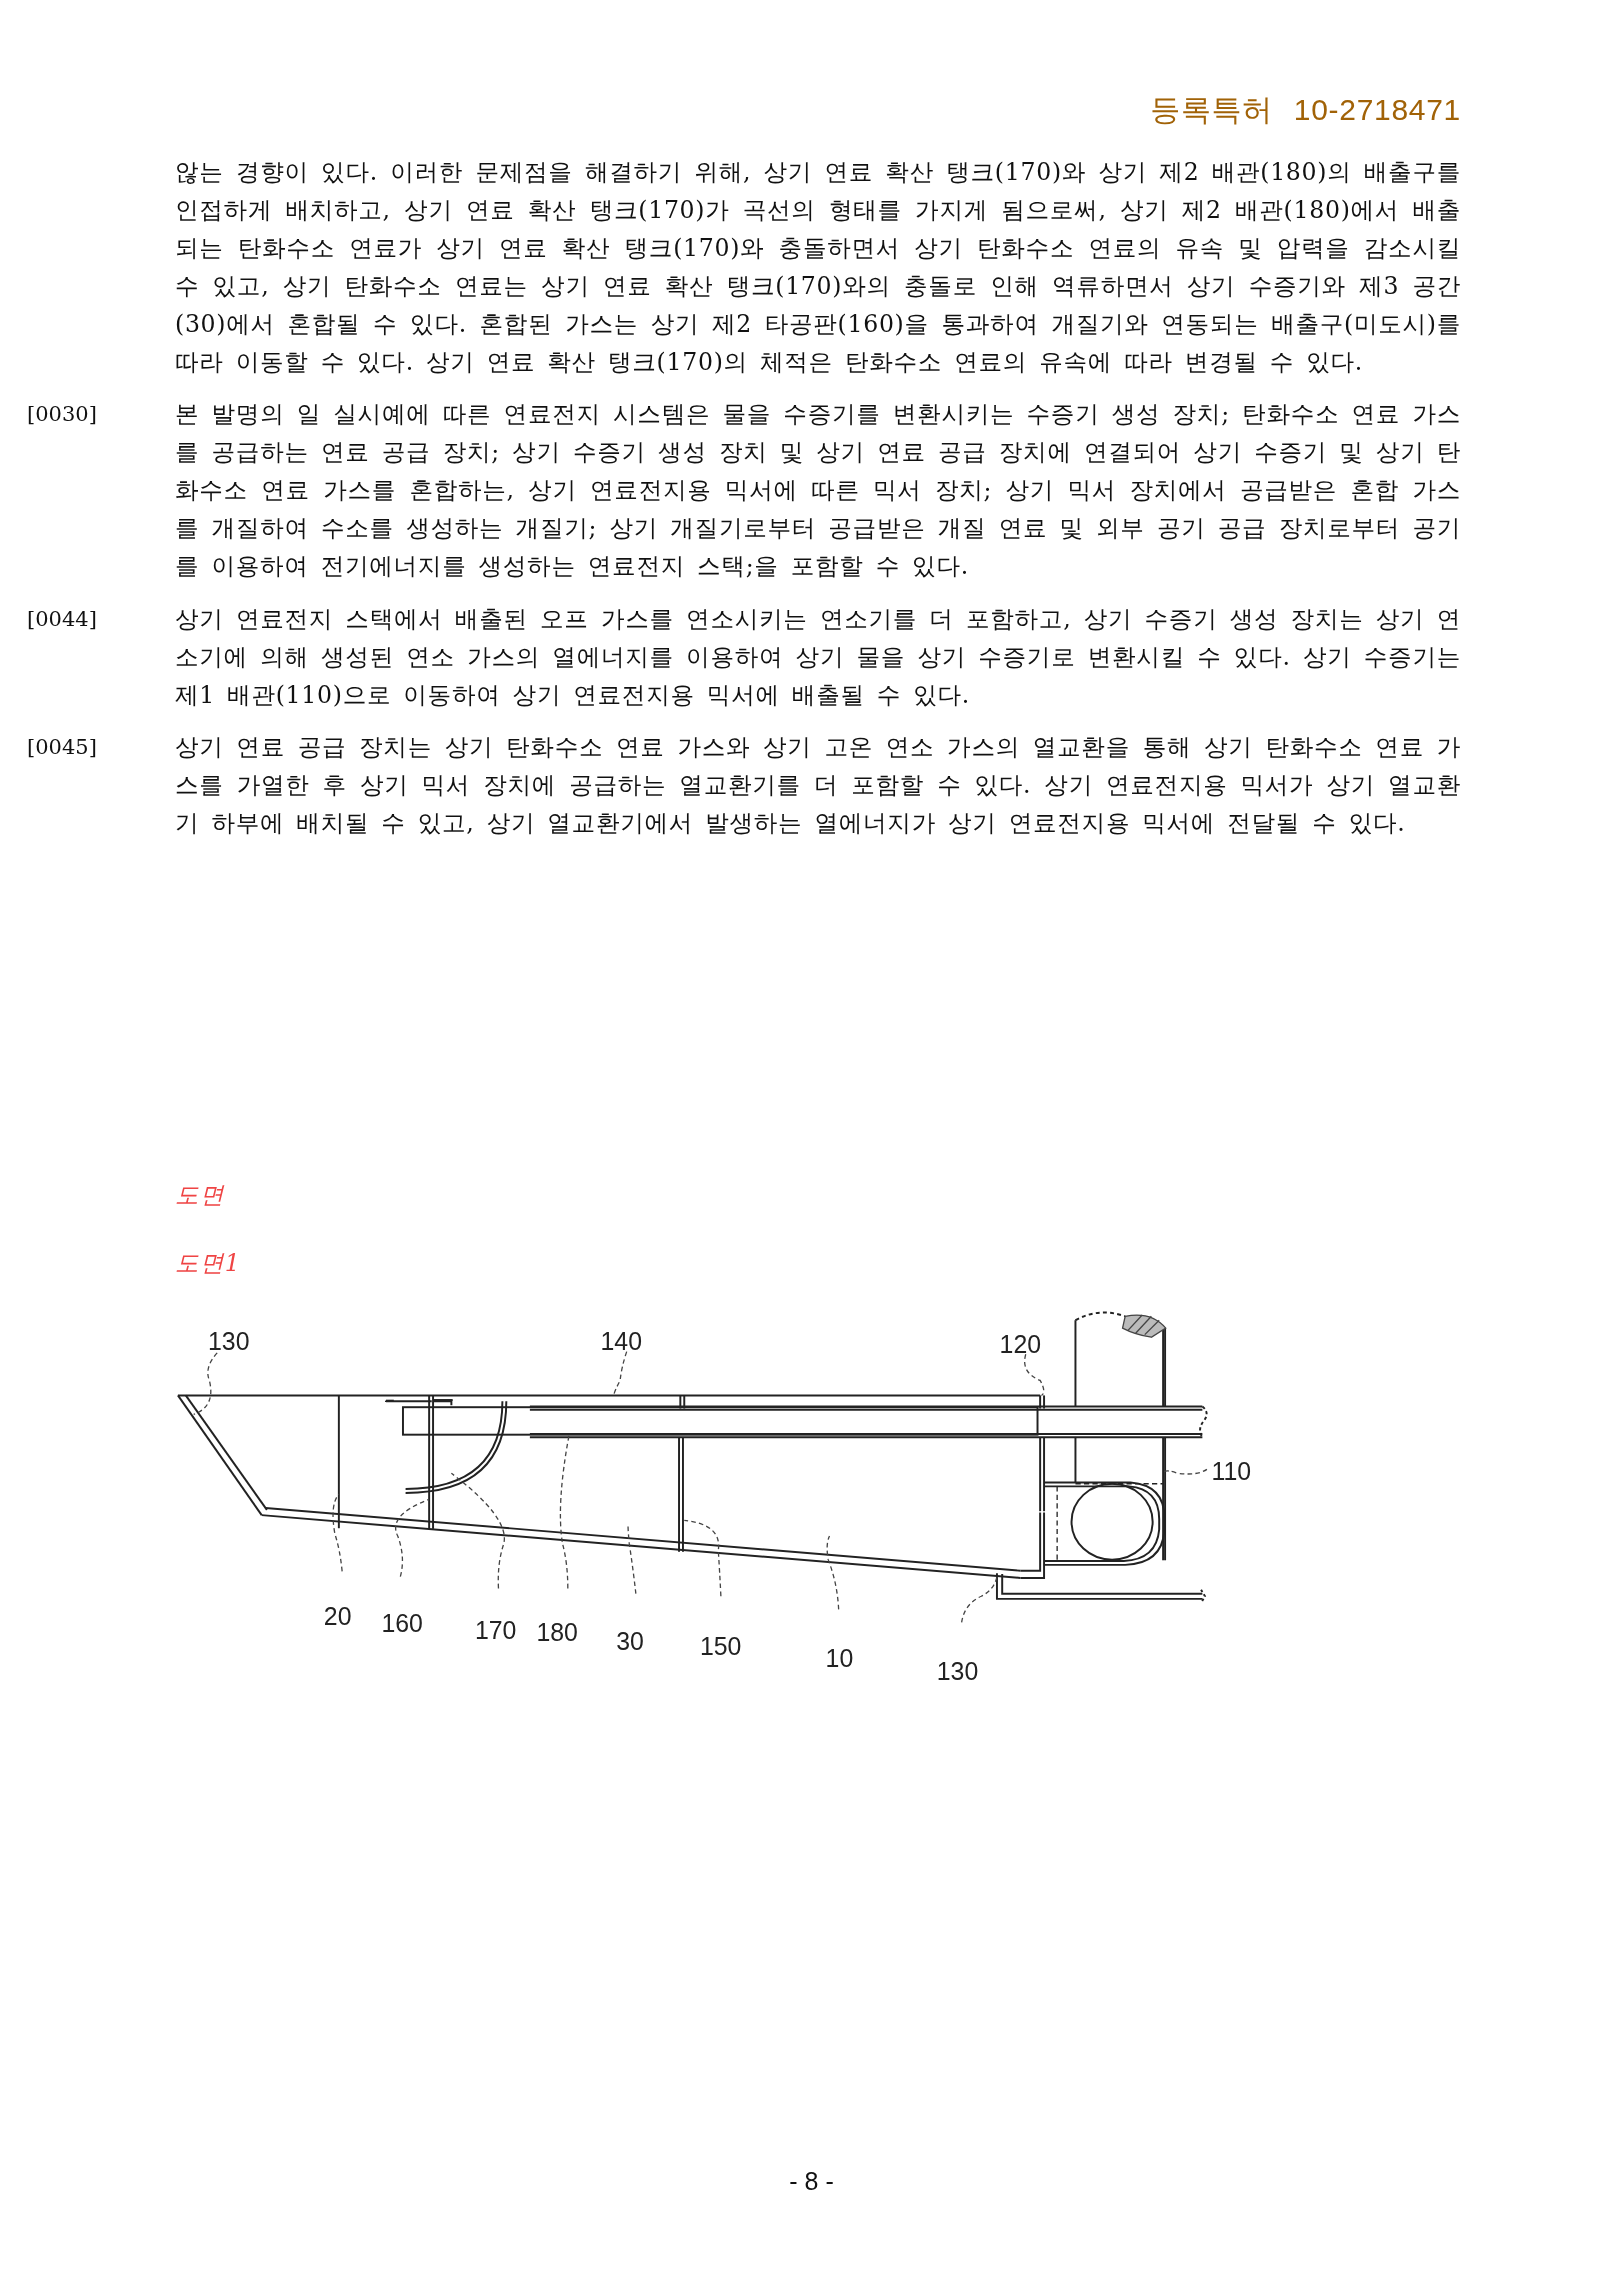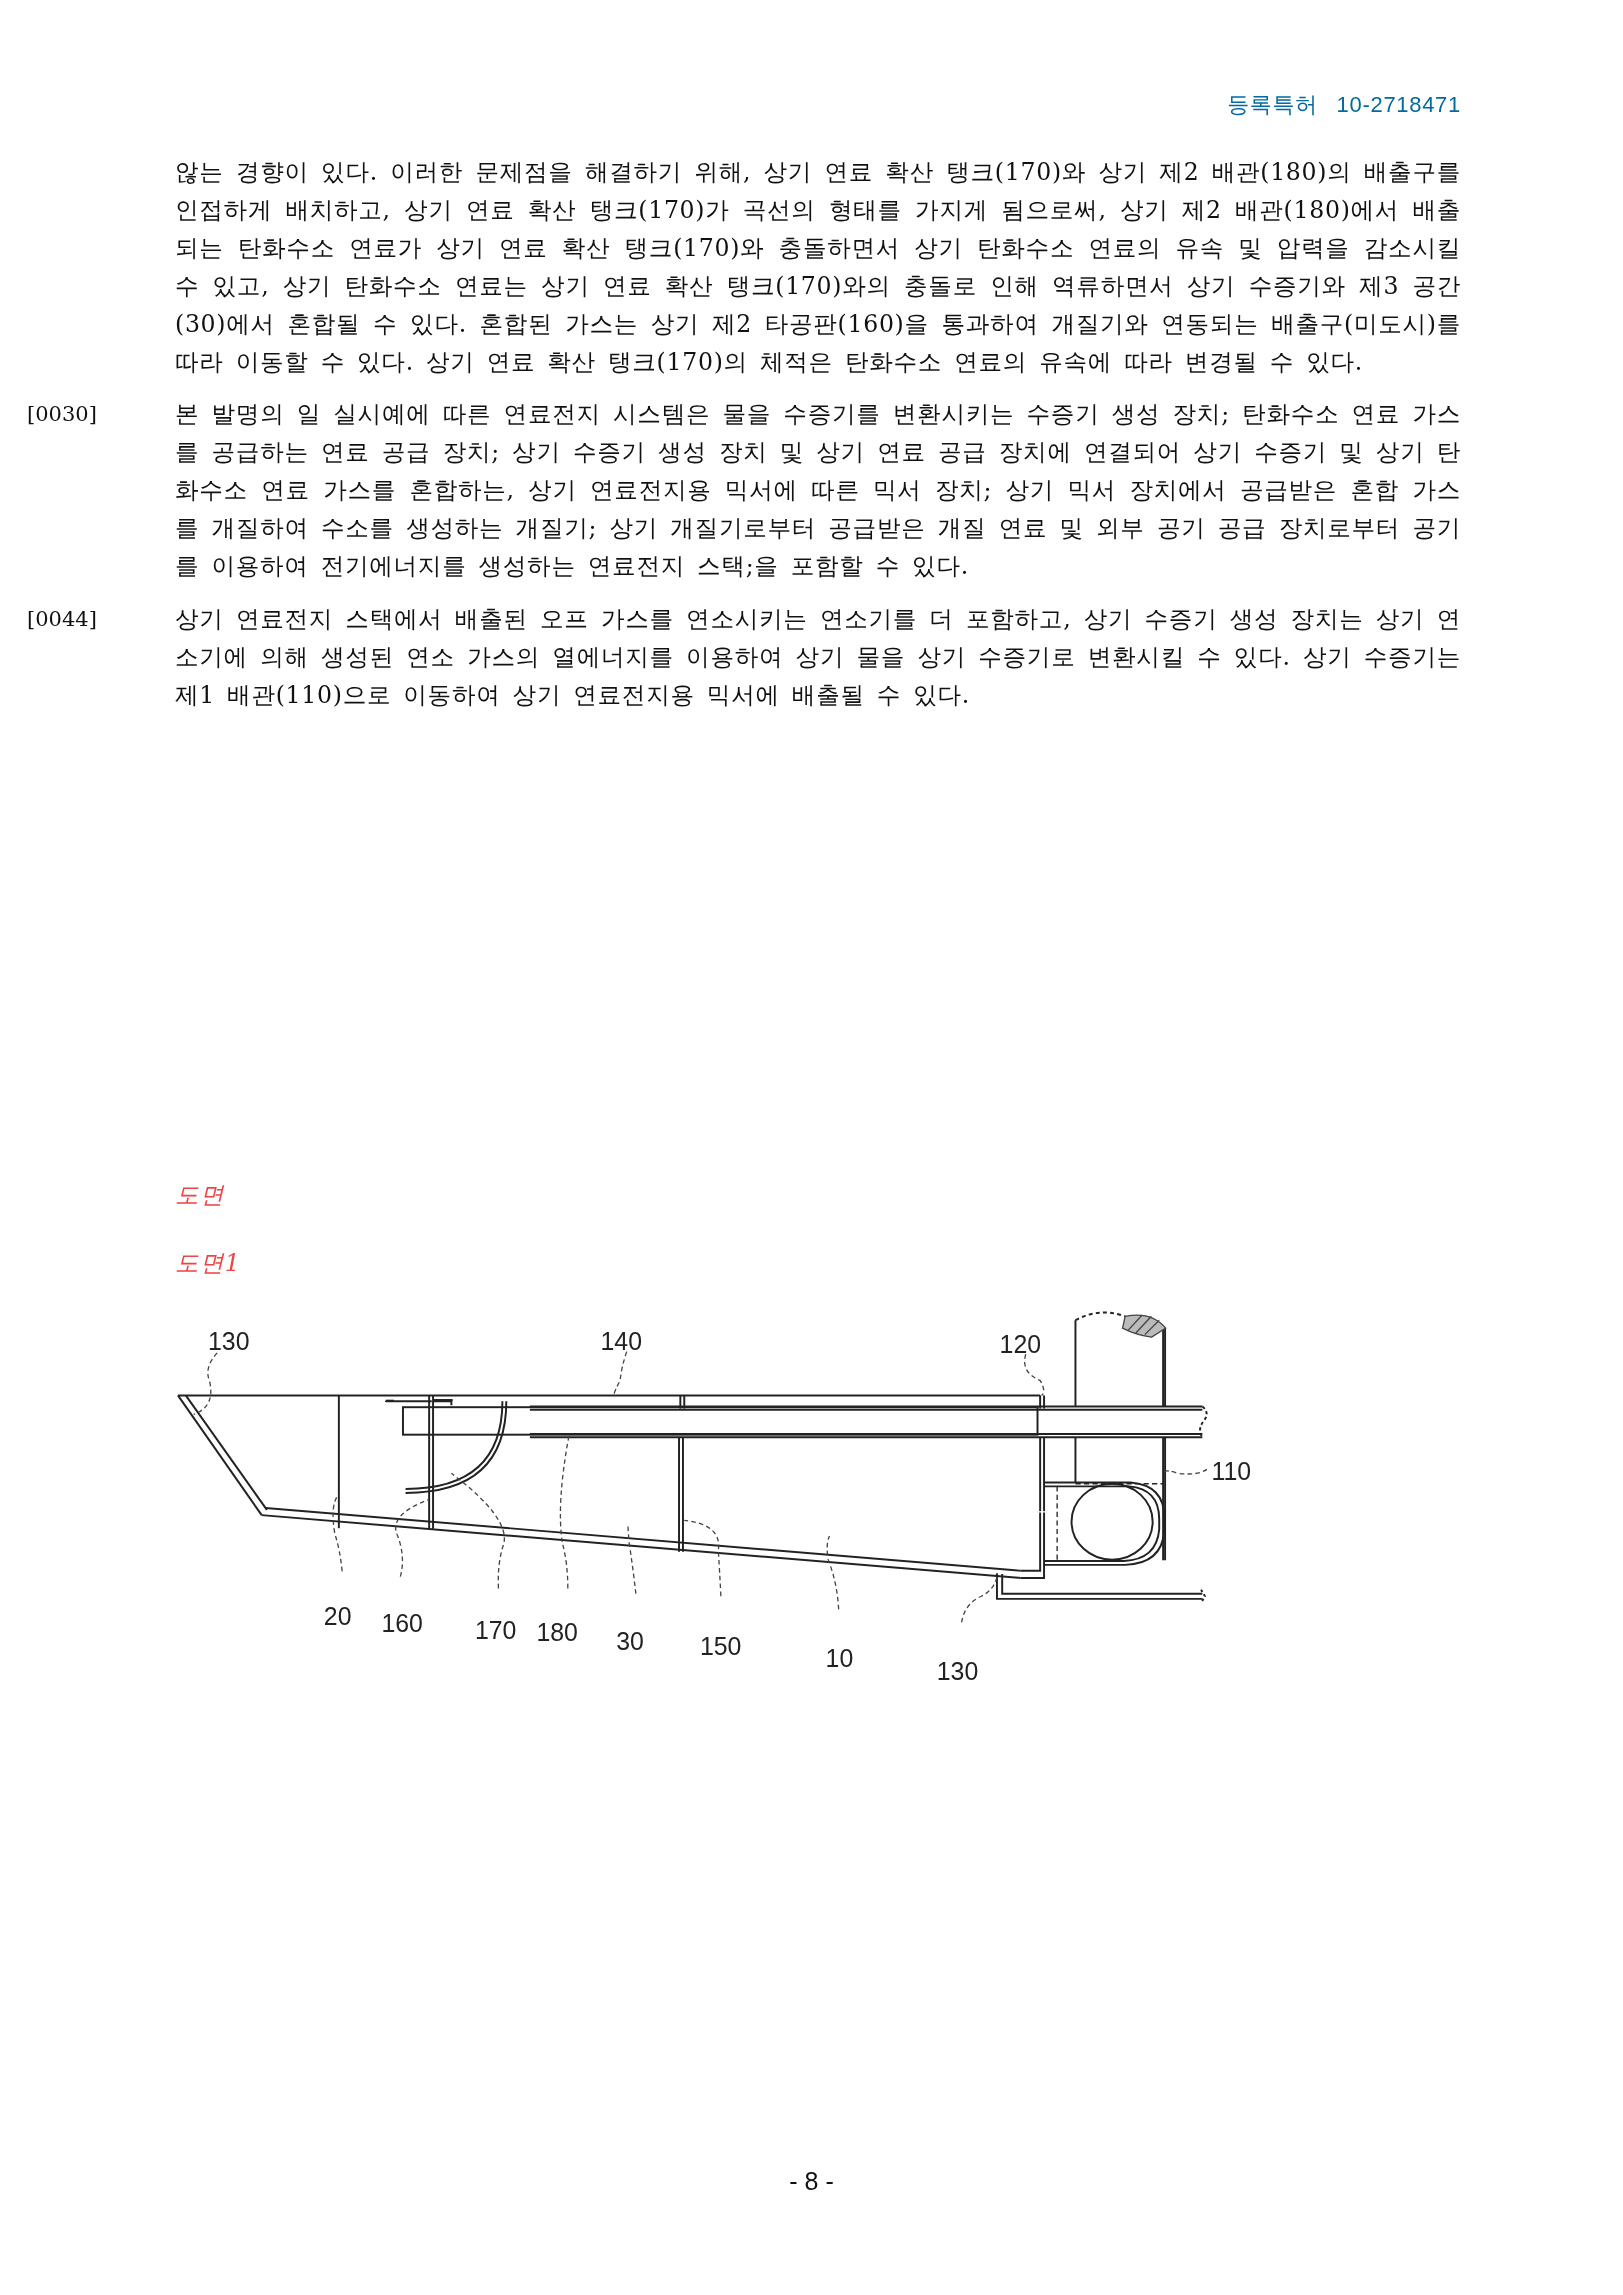--- a/index.html
+++ b/index.html
@@ -1,19 +1,19 @@
 <!DOCTYPE html>
 <html style="font-size:10.5px"><head>
 <meta charset="utf-8">
 <style>
   html, body { margin: 0; padding: 0; background: #ffffff; }
   body { width: 1623px; height: 2295px; position: relative; overflow: hidden;
          font-family: "DejaVu Serif", "Liberation Serif", serif; color: #111; }
   .header { position: absolute; top: 90px; right: 162px; font-family: "Liberation Sans", "DejaVu Sans", sans-serif;
-            font-size: 22px; letter-spacing: 0.7px; color: #0369a1; }
+            font-size: 30px; letter-spacing: 0.7px; color: #a16207; }
   .body-text { position: absolute; left: 175px; width: 1286px; }
   .para { position: relative; font-size: 23.6px; line-height: 38px; text-align: justify;
           text-align-last: left; letter-spacing: 0.7px; word-spacing: 3.9px; }
   .para .num { position: absolute; left: -148px; top: 0; font-size: 21px; letter-spacing: 0; }
   .para + .para { margin-top: 14.4px; }
   .fig-heading { position: absolute; left: 175px; font-size: 23.6px; color: #ef4444; font-style: italic; letter-spacing: 1.3px; }
   .figure { position: absolute; left: 0; top: 0; width: 1623px; height: 2295px; pointer-events: none; }
   .figure text { font-family: "Liberation Sans", "DejaVu Sans", sans-serif; font-size: 38px; fill: #222; }
   .page-num { position: absolute; top: 2167px; left: 0; width: 1623px; text-align: center;
               font-family: "Liberation Sans", "DejaVu Sans", sans-serif; font-size: 25px; }
@@ -31,20 +31,24 @@
     <span class="num"></span>
     <span>않는 경향이 있다. 이러한 문제점을 해결하기 위해, 상기 연료 확산 탱크(170)와 상기 제2 배관(180)의 배출구를 인접하게 배치하고, 상기 연료 확산 탱크(170)가 곡선의 형태를 가지게 됨으로써, 상기 제2 배관(180)에서 배출되는 탄화수소 연료가 상기 연료 확산 탱크(170)와 충돌하면서 상기 탄화수소 연료의 유속 및 압력을 감소시킬 수 있고, 상기 탄화수소 연료는 상기 연료 확산 탱크(170)와의 충돌로 인해 역류하면서 상기 수증기와 제3 공간(30)에서 혼합될 수 있다. 혼합된 가스는 상기 제2 타공판(160)을 통과하여 개질기와 연동되는 배출구(미도시)를 따라 이동할 수 있다. 상기 연료 확산 탱크(170)의 체적은 탄화수소 연료의 유속에 따라 변경될 수 있다.</span>
   </div>
   <div class="para">
     <span class="num">[0030]</span>
     <span>본 발명의 일 실시예에 따른 연료전지 시스템은 물을 수증기를 변환시키는 수증기 생성 장치; 탄화수소 연료 가스를 공급하는 연료 공급 장치; 상기 수증기 생성 장치 및 상기 연료 공급 장치에 연결되어 상기 수증기 및 상기 탄화수소 연료 가스를 혼합하는, 상기 연료전지용 믹서에 따른 믹서 장치; 상기 믹서 장치에서 공급받은 혼합 가스를 개질하여 수소를 생성하는 개질기; 상기 개질기로부터 공급받은 개질 연료 및 외부 공기 공급 장치로부터 공기를 이용하여 전기에너지를 생성하는 연료전지 스택;을 포함할 수 있다.</span>
   </div>
   <div class="para">
     <span class="num">[0044]</span>
     <span>상기 연료전지 스택에서 배출된 오프 가스를 연소시키는 연소기를 더 포함하고, 상기 수증기 생성 장치는 상기 연소기에 의해 생성된 연소 가스의 열에너지를 이용하여 상기 물을 상기 수증기로 변환시킬 수 있다. 상기 수증기는 제1 배관(110)으로 이동하여 상기 연료전지용 믹서에 배출될 수 있다.</span>
+  </div>
+  <div class="para">
+    <span class="num">[0045]</span>
+    <span>상기 연료 공급 장치는 상기 탄화수소 연료 가스와 상기 고온 연소 가스의 열교환을 통해 상기 탄화수소 연료 가스를 가열한 후 상기 믹서 장치에 공급하는 열교환기를 더 포함할 수 있다. 상기 연료전지용 믹서가 상기 열교환기 하부에 배치될 수 있고, 상기 열교환기에서 발생하는 열에너지가 상기 연료전지용 믹서에 전달될 수 있다.</span>
   </div>
 </div>
 
 <div class="fig-heading" style="top:1179px">도면</div>
 <div class="fig-heading" style="top:1247px">도면1</div>
 
 <svg class="figure" viewBox="0 0 2481 3508" xmlns="http://www.w3.org/2000/svg">
   <g fill="none" stroke="#222" stroke-width="3">
 
     <line x1="272" y1="2133" x2="1590" y2="2133"></line>

